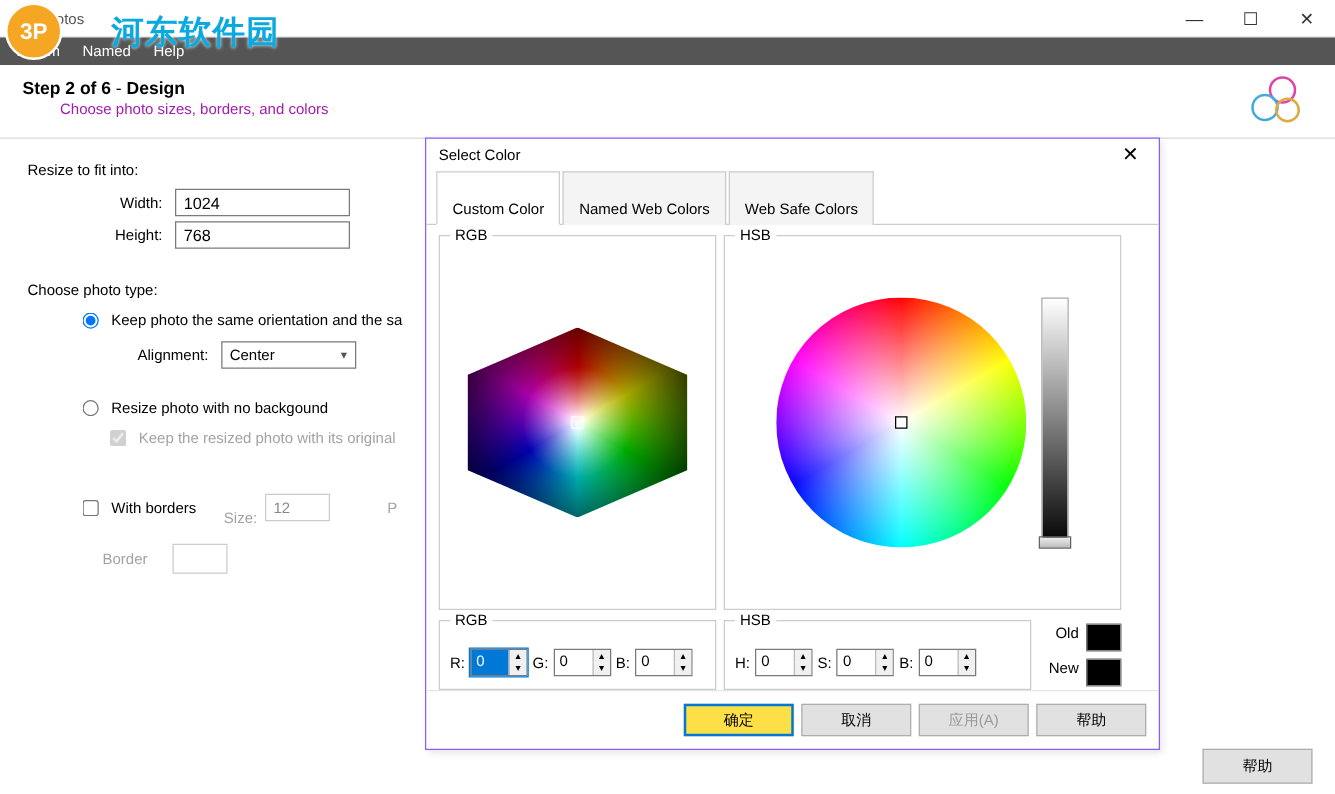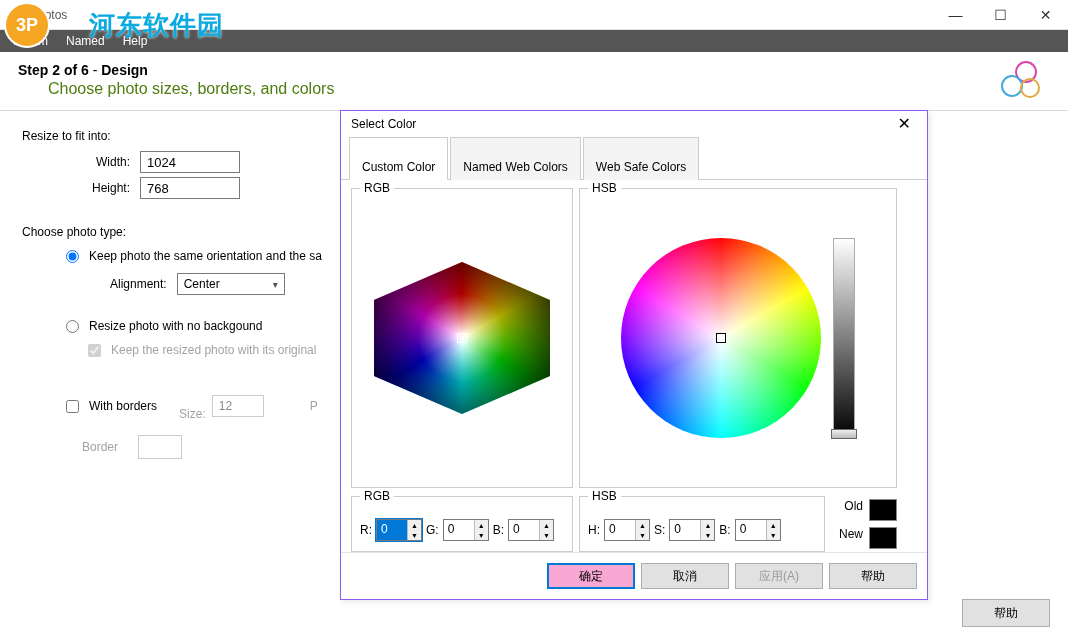--- a/index.html
+++ b/index.html
@@ -37,31 +37,31 @@
     }
     .menubar .menuitem { padding: 2px 8px; font-size: 12px; cursor: default; }
 
     
     .step-header {
       display: flex; justify-content: space-between; align-items: flex-start;
       padding: 10px 18px 10px 18px; border-bottom: 1px solid #d9d9d9; background: #fff;
     }
     .step-title { font-size: 14px; }
     .step-title .bold { font-weight: bold; }
-    .step-subtitle { font-size: 16px; margin-left: 30px; color: #4d7c0f; margin-top: 2px; }
+    .step-subtitle { font-size: 12px; margin-left: 30px; color: #a21caf; margin-top: 2px; }
     .bubbles { margin-right: 8px; margin-top: -2px; }
 
     
     .form-area { padding: 18px 18px 0 22px; }
     .section { margin-bottom: 20px; }
     .section-title { margin-bottom: 8px; }
     .row { display: flex; align-items: center; margin: 4px 0 4px 44px; }
     .flabel { width: 64px; text-align: right; margin-right: 10px; }
     .tinput {
-      width: 100px; height: 22px; border: 1px solid #7a7a7a; padding: 2px 6px; font-size: 13px;
+      width: 140px; height: 22px; border: 1px solid #7a7a7a; padding: 2px 6px; font-size: 13px;
       background: #fff;
     }
     .choose-type { margin-top: 26px; }
     .radio-row { display: flex; align-items: center; margin: 10px 0 10px 44px; gap: 6px; }
     input[type="radio"], input[type="checkbox"] { margin-right: 4px; }
     .align-row { margin: 10px 0 10px 88px; display: flex; align-items: center; gap: 10px; }
     .select {
       width: 108px; height: 22px; border: 1px solid #7a7a7a; background: #fff;
       display: flex; align-items: center; justify-content: space-between; padding: 0 6px; font-size: 12px;
     }
@@ -186,21 +186,21 @@
     .swatch2 { width: 28px; height: 22px; background: #000; border: 1px solid #888; }
 
     .dlg-buttons {
       display: flex; justify-content: flex-end; gap: 6px; padding: 10px 10px 10px 0;
       border-top: 1px solid #e5e5e5;
     }
     .dlg-btn {
       width: 88px; height: 26px; border: 1px solid #adadad; background: #e1e1e1;
       display: flex; align-items: center; justify-content: center; font-size: 12px;
     }
-    .dlg-btn.primary { border: 2px solid #0078d7; background: #f9a8d4; text-align: center; }
+    .dlg-btn.primary { border: 2px solid #0078d7; background: #fde047; text-align: center; }
     .dlg-btn.disabled { color: #9a9a9a; }
 
     .app-icon { width:16px; height:16px; }
   </style>
 </head>
 <body>
 
 <div class="watermark">
   <div class="wm-logo">3P</div>
   <div class="wm-text">河东软件园</div>

